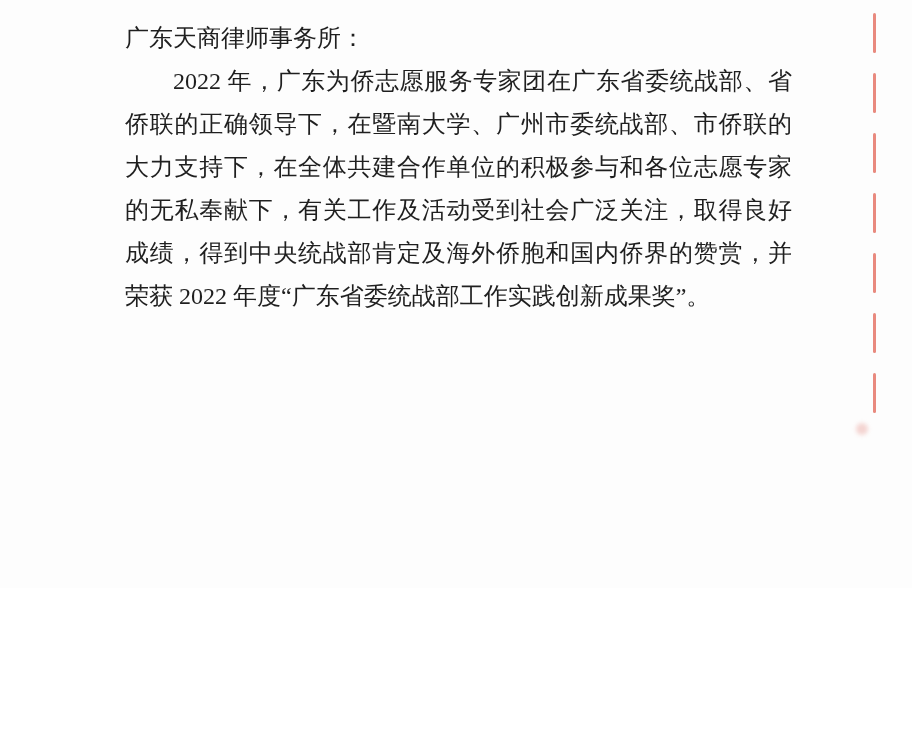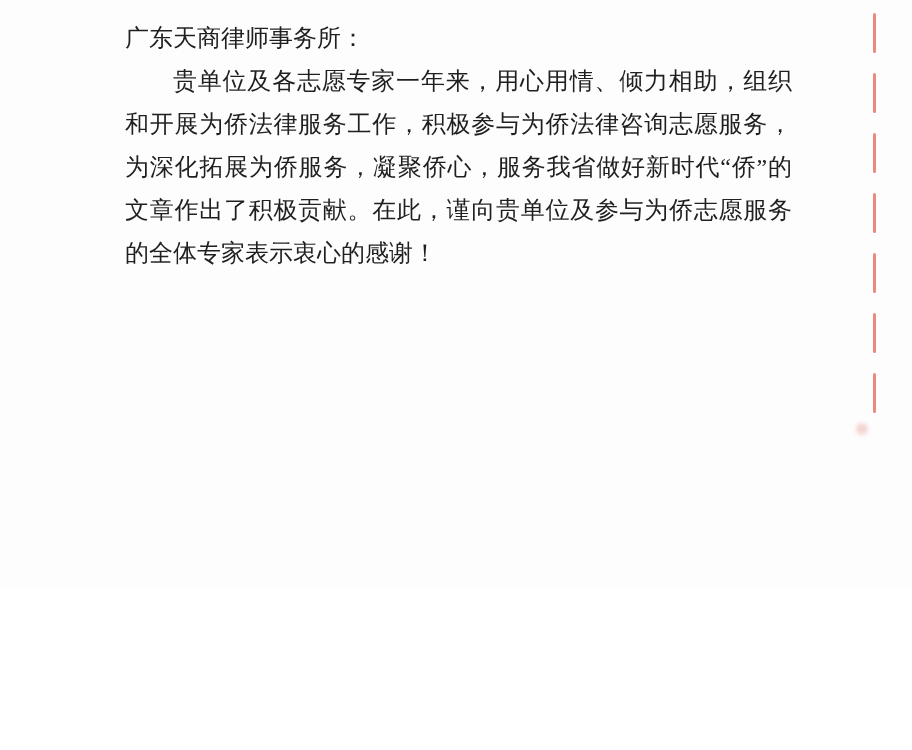--- a/index.html
+++ b/index.html
@@ -89,21 +89,21 @@
     filter: blur(2px);
   }
 </style>
 </head>
 <body>
 
 <div class="page">
 
   <div class="content">
     <p class="salutation">广东天商律师事务所：</p>
-    <p>贵单位及各志愿专家一年来，用心用情、倾力相助，组织和开展为侨法律服务工作，积极参与为侨法律咨询志愿服务，为深化拓展为侨服务，凝聚侨心，服务我省做好新时代“侨”的文章作出了积极贡献。在此，谨向贵单位及参与为侨志愿服务的全体专家表示衷心的感谢！</p>
+    <p>2022 年，广东为侨志愿服务专家团在广东省委统战部、省侨联的正确领导下，在暨南大学、广州市委统战部、市侨联的大力支持下，在全体共建合作单位的积极参与和各位志愿专家的无私奉献下，有关工作及活动受到社会广泛关注，取得良好成绩，得到中央统战部肯定及海外侨胞和国内侨界的赞赏，并荣获 2022 年度“广东省委统战部工作实践创新成果奖”。</p>
   </div>
 
   <div class="edge-marks">
     <div class="edge-dash"></div>
     <div class="edge-dash"></div>
     <div class="edge-dash"></div>
     <div class="edge-dash"></div>
     <div class="edge-dash"></div>
     <div class="edge-dash"></div>
     <div class="edge-dash"></div>

